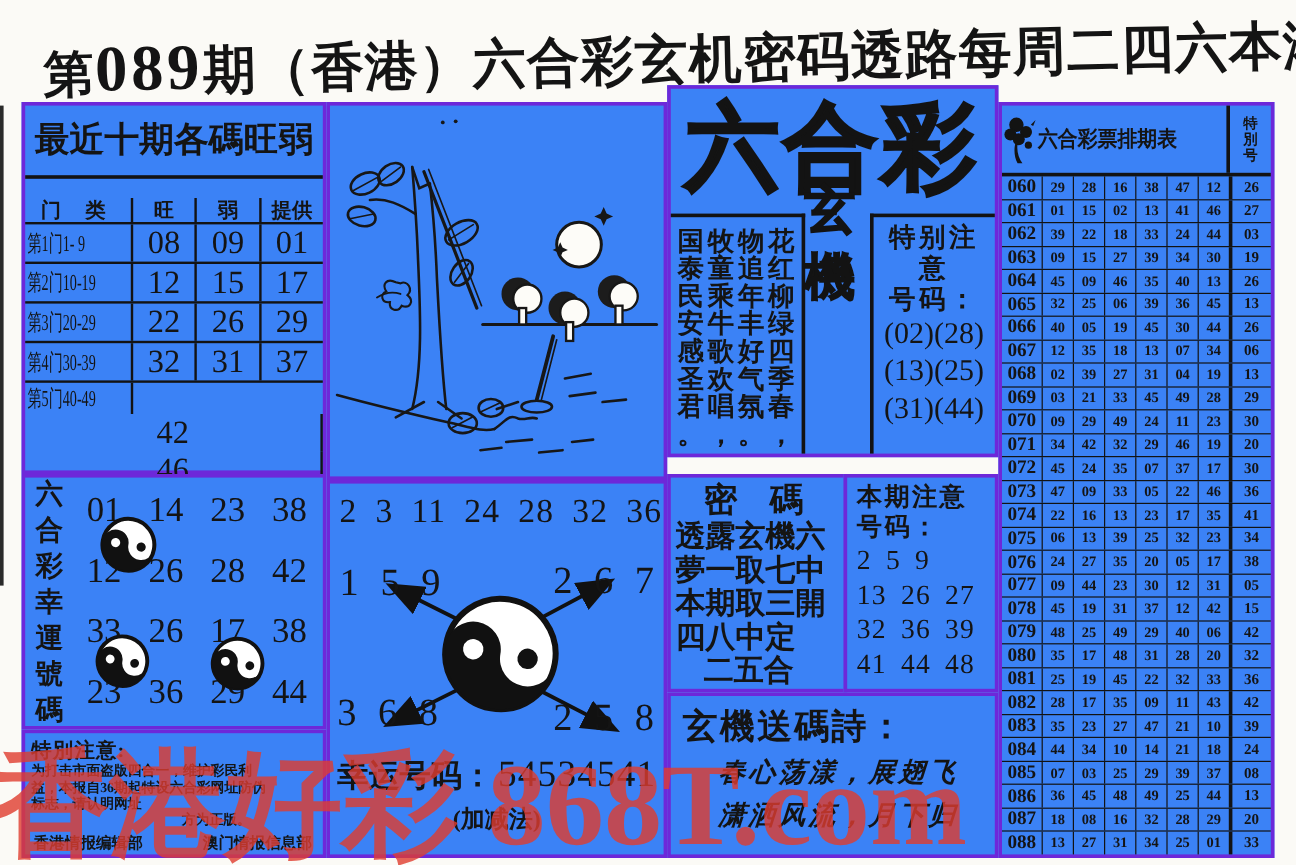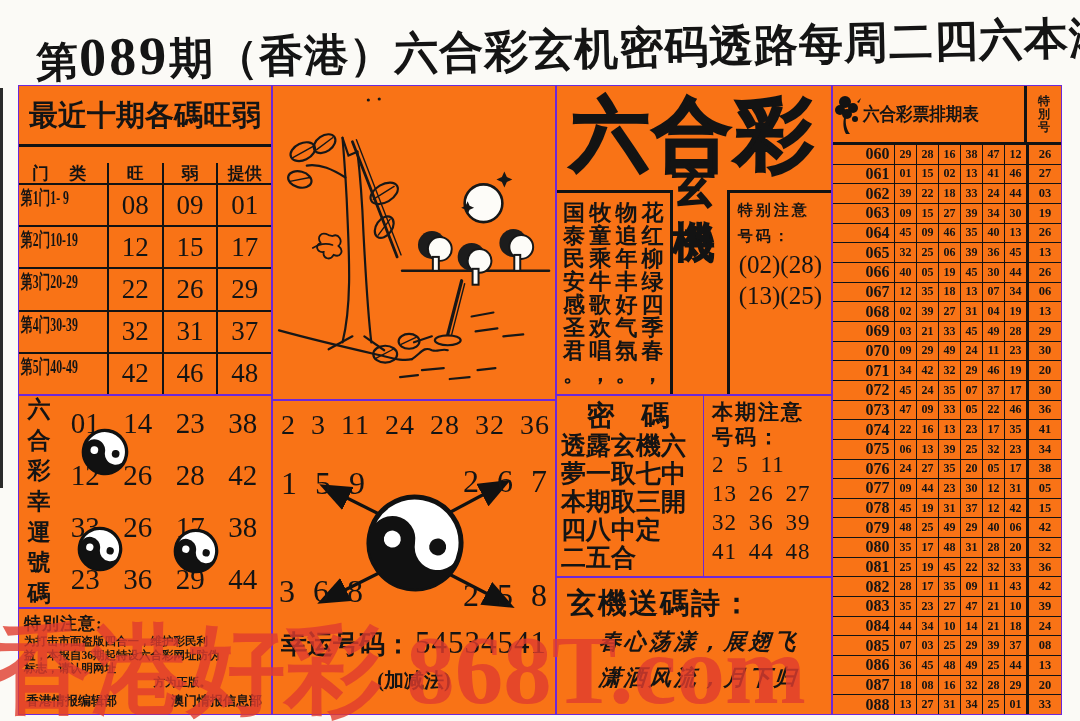--- a/index.html
+++ b/index.html
@@ -1,39 +1,39 @@
 <!DOCTYPE html>
 <html><head>
 <meta charset="utf-8">
 <style>
   html,body{margin:0;padding:0;background:#e8e6e0;}
   .page{position:relative;width:1080px;height:721px;background:#fbfaf6;overflow:hidden;
         font-family:"Liberation Serif","DejaVu Serif",serif;color:#141414;}
-  .box{position:absolute;border:1px solid #6d28d9;background:#f97316;box-sizing:border-box;}
+  .box{position:absolute;border:3px solid #6d28d9;background:#3b82f6;box-sizing:border-box;}
 
   
   .masthead{position:absolute;left:36px;top:16px;width:1030px;height:62px;white-space:nowrap;
             font-weight:900;transform:rotate(-1.3deg);letter-spacing:1px;}
   .masthead .pfx{font-size:42px;}
   .masthead .issue{font-size:54px;letter-spacing:3px;}
   .masthead .rest{font-size:44px;}
 
   
   .hotcold{left:18px;top:85px;width:254px;height:310px;display:flex;flex-direction:column;}
   .hc-title{height:58px;line-height:58px;text-align:center;font-size:29px;font-weight:900;border-bottom:3px solid #131313;}
   .hc-head{display:flex;height:36px;border-bottom:2.5px solid #131313;font-weight:900;font-size:17px;}
   .hc-head div{display:flex;align-items:center;justify-content:center;border-right:2px solid #131313;margin-top:16px;}
   .hc-head div:last-child{border-right:none;}
   .hc-g{width:88px;letter-spacing:8px;}
   .hc-c{flex:1;}
   .hc-body{flex:1;display:flex;flex-direction:column;}
   .hc-row{flex:1;display:flex;border-bottom:2.5px solid #131313;}
-  .hc-row:last-child{border-bottom:none;}
-  .hc-gate{width:88px;display:flex;align-items:flex-start;border-right:2px solid #131313;
-           font-weight:700;font-size:19px;white-space:nowrap;transform-origin:0 50%;}
+  .hc-row:last-child{border-bottom:none;flex-direction:column;}
+  .hc-gate{width:88px;display:flex;align-items:center;border-right:2px solid #131313;
+           font-weight:400;font-size:19px;white-space:nowrap;transform-origin:0 50%;}
   .hc-gate span{display:inline-block;transform:scaleX(0.62);transform-origin:0 50%;padding-left:3px;}
   .hc-num{flex:1;display:flex;align-items:center;justify-content:center;font-size:27px;border-right:2px solid #131313;}
   .hc-num:last-child{border-right:none;}
 
   
   .lucky{left:18px;top:395px;width:254px;height:213px;}
   .lucky-title{position:absolute;left:2px;top:2px;bottom:2px;width:36px;display:flex;flex-direction:column;
                justify-content:space-between;align-items:center;font-size:23px;font-weight:900;line-height:1;}
   .lucky-grid{position:absolute;left:40px;right:2px;top:2px;bottom:2px;display:grid;
               grid-template-columns:repeat(4,1fr);grid-template-rows:repeat(4,1fr);}
@@ -57,39 +57,39 @@
   .m-svg{position:absolute;left:0;top:58px;width:284px;height:168px;}
   .m-corner{position:absolute;font-size:32px;letter-spacing:2px;word-spacing:6px;z-index:2;}
   .m-tl{left:8px;top:64px;} .m-tr{right:6px;top:62px;}
   .m-bl{left:6px;top:172px;} .m-br{right:6px;top:176px;}
   .m-lucky{position:absolute;left:0;right:0;top:224px;text-align:center;white-space:nowrap;}
   .m-lucky .lbl{font-size:26px;font-weight:900;}
   .m-lucky .val{font-size:31px;letter-spacing:1px;}
   .m-method{position:absolute;left:0;right:0;top:266px;text-align:center;font-size:20px;font-weight:700;}
 
   
-  .brand{left:556px;top:85px;width:276px;height:310px;}
+  .brand{left:556px;top:71px;width:276px;height:310px;}
   .brand-main{margin-top:4px;text-align:center;font-size:78px;font-weight:900;letter-spacing:4px;line-height:1.15;
               -webkit-text-stroke:2.5px #131313;}
   .brand-low{position:absolute;left:0;right:0;top:104px;bottom:0;display:flex;}
   .poem-box{width:148px;border-top:3px solid #131313;border-right:3px solid #131313;
             display:flex;flex-direction:row-reverse;justify-content:space-around;padding:8px 4px 4px 4px;box-sizing:border-box;}
   .poem-col{display:flex;flex-direction:column;align-items:center;font-size:22px;font-weight:900;line-height:23px;}
   .brand-right{flex:1;display:flex;flex-direction:row;}
   .brand-sub{height:50px;display:flex;align-items:center;justify-content:center;font-size:42px;font-weight:900;
              letter-spacing:12px;-webkit-text-stroke:1.5px #131313;}
   .sa-box{flex:1;border-top:3px solid #131313;border-left:3px solid #131313;padding:4px 8px;box-sizing:border-box;}
-  .sa-title{font-size:15px;font-weight:900;letter-spacing:3px;line-height:26px;}
+  .sa-title{font-size:22px;font-weight:900;letter-spacing:3px;line-height:26px;text-align:center;}
   .sa-row{display:flex;justify-content:space-between;font-size:25px;line-height:31px;padding:0 1px;}
 
   
   .pw{left:556px;top:395px;width:150px;height:182px;padding:4px 0 0 4px;}
   .pw-title{text-align:center;font-size:28px;font-weight:900;letter-spacing:10px;line-height:32px;}
   .pw-line{font-size:25px;font-weight:900;line-height:28px;white-space:nowrap;}
-  .pw-line:last-child{text-align:left;padding-right:18px;}
+  .pw-line:last-child{text-align:center;padding-right:18px;}
   .ca{left:703px;top:395px;width:129px;height:182px;padding:4px 0 0 8px;}
   .ca-title{font-size:21px;font-weight:900;letter-spacing:2px;line-height:25px;}
   .ca-row{font-size:23px;line-height:29px;letter-spacing:1px;word-spacing:5px;white-space:nowrap;}
 
   
   .cp{left:556px;top:577px;width:276px;height:138px;padding:6px 0 0 10px;}
   .cp-title{font-size:29px;font-weight:900;letter-spacing:2px;}
   .cp-line{font-size:22px;font-weight:900;font-style:italic;letter-spacing:3px;text-align:center;
            line-height:36px;transform:skewX(-4deg);white-space:nowrap;}
 
@@ -97,21 +97,21 @@
   .sched{left:832px;top:85px;width:230px;height:630px;display:flex;flex-direction:column;}
   .sched-head{display:flex;height:56px;border-bottom:3px solid #131313;}
   .sh-main{flex:1;display:flex;align-items:center;border-right:3px solid #131313;overflow:hidden;}
   .sh-title{font-size:18px;font-weight:900;white-space:nowrap;transform:scaleX(0.92);transform-origin:0 50%;}
   .sh-spec{width:34px;display:flex;flex-direction:column;align-items:center;justify-content:center;
            font-size:12px;font-weight:900;line-height:13px;}
   .sched-body{flex:1;display:flex;flex-direction:column;}
   .sched-row{flex:1;display:flex;border-bottom:1.5px solid #131313;align-items:stretch;}
   .sched-row:last-child{border-bottom:none;}
   .sched-period{width:33px;display:flex;align-items:center;justify-content:center;font-size:16px;font-weight:700;
-                border-right:1.5px solid #131313;margin-left:28px;}
+                border-right:1.5px solid #131313;}
   .sched-num{flex:1;display:flex;align-items:center;justify-content:center;font-size:12px;font-weight:700;
              border-right:1px solid #131313;}
   .sched-special{width:32px;display:flex;align-items:center;justify-content:center;font-size:12.5px;font-weight:700;
                  border-left:2px solid #131313;}
 
   
   .watermark{position:absolute;left:-6px;top:606px;font-size:97px;font-weight:900;white-space:nowrap;
              color:rgba(224,60,46,0.80);z-index:40;letter-spacing:0px;pointer-events:none;}
   .scan-edge{position:absolute;left:0;top:88px;width:3px;height:400px;background:#2a2a2a;}
 </style>
@@ -393,20 +393,24 @@
           <div class="sa-title">号码：</div>
           <div>
               <div class="sa-row">
                 <div class="sa-num">(02)</div>
                 <div class="sa-num">(28)</div>
               </div>
               <div class="sa-row">
                 <div class="sa-num">(13)</div>
                 <div class="sa-num">(25)</div>
               </div>
+              <div class="sa-row">
+                <div class="sa-num">(31)</div>
+                <div class="sa-num">(44)</div>
+              </div>
             </div>
         </div>
       </div>
     </div>
   </div>
 
   <div class="box pw">
     <div class="pw-title">密 碼</div>
     <div>
         <div class="pw-line">透露玄機六</div>
@@ -414,21 +418,21 @@
         <div class="pw-line">本期取三開</div>
         <div class="pw-line">四八中定</div>
         <div class="pw-line">二五合</div>
       </div>
   </div>
 
   <div class="box ca">
     <div class="ca-title">本期注意</div>
     <div class="ca-title">号码：</div>
     <div>
-        <div class="ca-row">2  5  11</div>
+        <div class="ca-row">2  5  9</div>
         <div class="ca-row">13 26 27</div>
         <div class="ca-row">32 36 39</div>
         <div class="ca-row">41 44 48</div>
       </div>
   </div>
 
   <div class="box cp">
     <div class="cp-title">玄機送碼詩：</div>
     <div>
         <div class="cp-line">春心荡漾，展翅飞</div>

